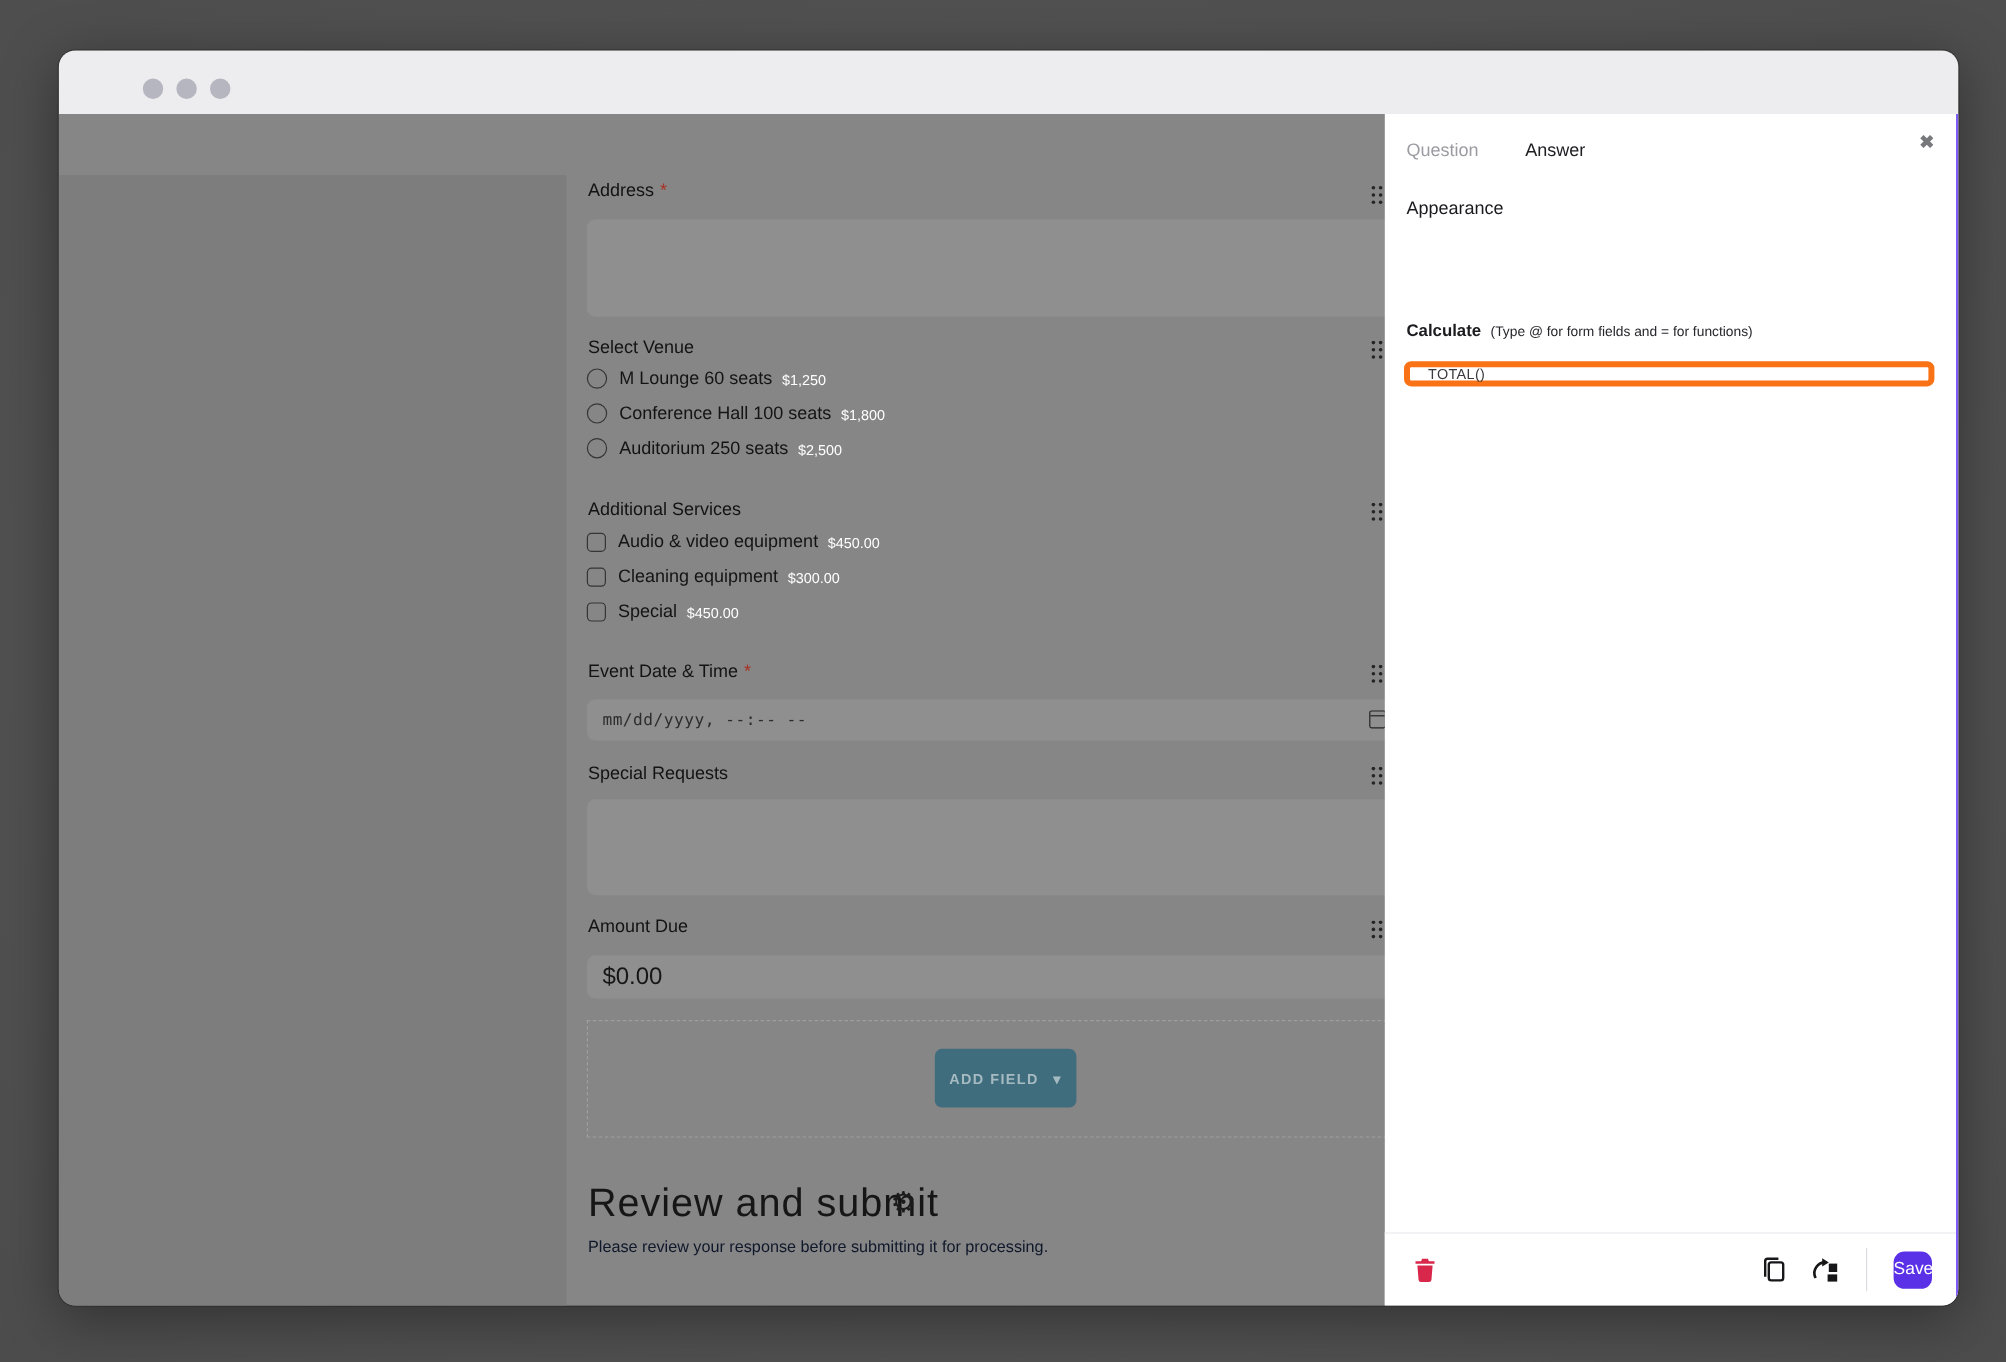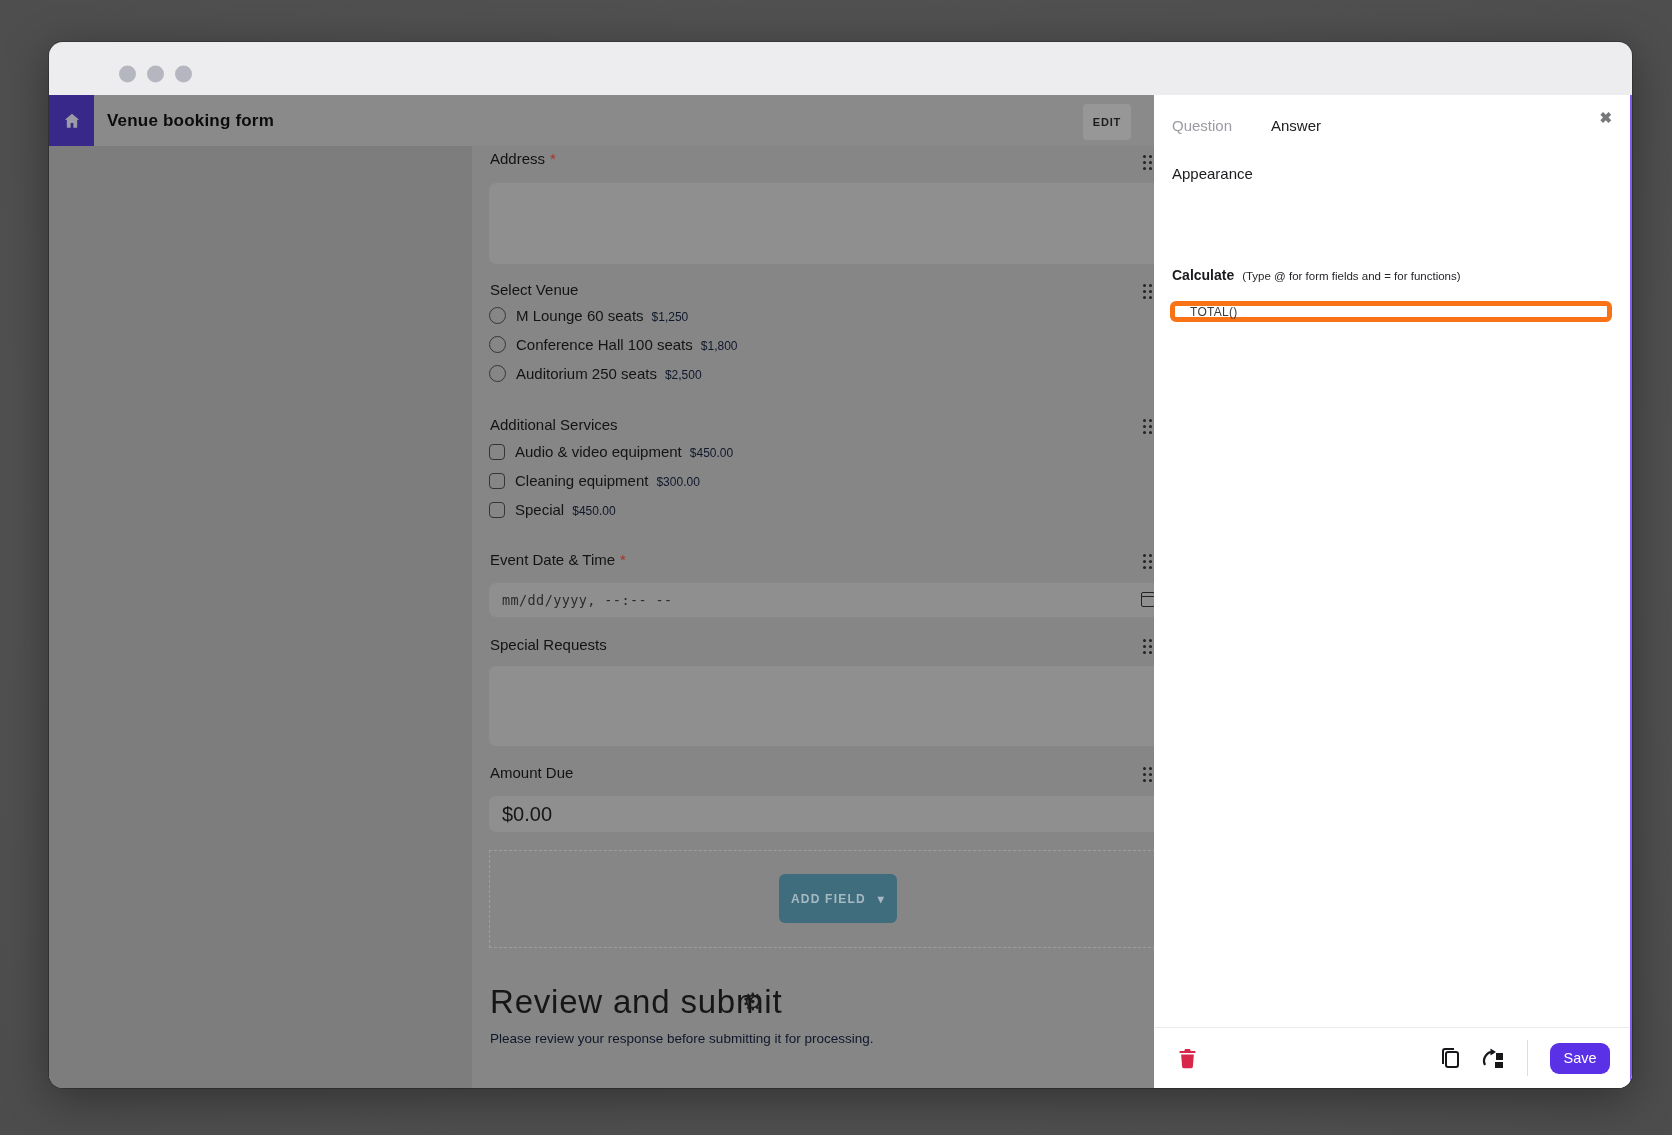--- a/index.html
+++ b/index.html
@@ -26,21 +26,21 @@
               border:none; border-radius:4px; font-family:inherit; font-size:11px; font-weight:700;
               letter-spacing:.8px; color:#1d1d1d; cursor:pointer; }
   
   .flabel { position:absolute; left:441px; font-size:15px; color:#131313; }
   .req { color:#a93226; margin-left:5px; }
   .fbox { position:absolute; left:440px; width:697px; background:#8f8f8f; border-radius:7px; }
   .optrow { position:absolute; left:440px; height:22px; display:flex; align-items:flex-end; gap:10px; }
   .radio { width:17px; height:17px; border:1.5px solid #353535; border-radius:50%; background:transparent; flex:none; cursor:pointer; }
   .check { width:16px; height:16px; border:1.5px solid #353535; border-radius:4px; background:transparent; flex:none; cursor:pointer; }
   .optlabel { font-size:15px; color:#141414; }
-  .price { font-size:12px; color:#0f172a; margin-left:-2px; padding-top:2px; }
+  .price { font-size:12px; color:#ffffff; margin-left:-2px; padding-top:2px; }
   .datetext { position:absolute; left:13px; top:0; height:34px; display:flex; align-items:center;
               font-family:"DejaVu Sans Mono", monospace; font-size:13.5px; letter-spacing:.4px; color:#2c2c2c; }
   .moneytext { position:absolute; left:13px; top:0; height:36px; display:flex; align-items:center; font-size:20px; color:#161616;text-align:right; }
   .dashed { position:absolute; left:440px; top:755px; width:697px; height:98px; border:1px dashed #9e9e9e; }
   .addfield { position:absolute; left:730px; top:779px; width:118px; height:49px; background:#3f6d7d;
               border:none; border-radius:6px; color:#a6bac2; font-family:inherit; font-size:12px; font-weight:700;
               letter-spacing:1.2px; display:flex; align-items:center; justify-content:center; gap:12px; cursor:pointer; }
   .addfield .caret::before { content:"▾"; font-size:12px; }
   .reviewtitle { position:absolute; left:441px; top:888px; font-size:33px; font-weight:500; letter-spacing:.8px; color:#161616; }
   .gear { position:absolute; left:693px; top:893px; font-size:24px; color:#1c1c1c; cursor:pointer; }
@@ -71,48 +71,39 @@
   .calcrow .b { font-weight:700; }
   .calcrow .h { font-size:11.5px; font-weight:400; color:#26262c; margin-left:4px; }
   .pinput { position:absolute; left:16px; right:18px; top:206px; height:21px; border:5px solid #f97316;
             border-radius:6px; display:flex; align-items:center; padding:0 15px; font-size:12px; font-weight:500;
             letter-spacing:.3px; color:#3a3a40; }
   .pfooter { position:absolute; left:0; right:0; bottom:0; height:61px; border-top:1px solid #ececf0;
              display:flex; align-items:center; padding:0 20px 0 24px; background:#fff; }
   .iconbtn { background:none; border:none; cursor:pointer; display:flex; align-items:center; justify-content:center; }
   .spacer { flex:1; }
   .vdiv { width:1px; height:36px; background:#dcdce2; margin:0 22px; }
-  .savebtn { width:60px; height:31px; background:#5a31e6; color:#ffffff; border:none; border-radius:9px;
+  .savebtn { width:32px; height:31px; background:#5a31e6; color:#ffffff; border:none; border-radius:9px;
              font-family:inherit; font-size:14.5px; cursor:pointer; }
   .gap20 { width:20px; }
 </style>
 </head>
 <body>
 
 <div class="stage">
   <div class="window">
 
     <div class="titlebar">
       <span class="tdot d1"></span>
       <span class="tdot d2"></span>
       <span class="tdot d3"></span>
     </div>
 
     <div class="app">
       <div class="leftcol"></div>
 
-      <div class="appheader">
-        <div class="homebtn">
-          <svg width="20" height="20" viewBox="0 0 24 24" fill="#9b9ba8">
-              <path d="M12 3.2 3.4 10.4h2.4V20h4.6v-5.6h3.2V20h4.6v-9.6h2.4z"></path>
-            </svg>
-        </div>
-        <div class="apptitle">Venue booking form</div>
-        <button class="editchip">EDIT</button>
-      </div>
 
       <div class="flabel" style="top:55px">
         <span>Address</span><span class="req">*</span>
       </div>
       <div class="fbox" style="top:88px;height:81px"></div>
 
       <div class="flabel" style="top:186px">Select Venue</div>
       <div class="optrow" style="top:207px">
         <span class="radio"></span>
         <span class="optlabel">M Lounge 60 seats</span>

